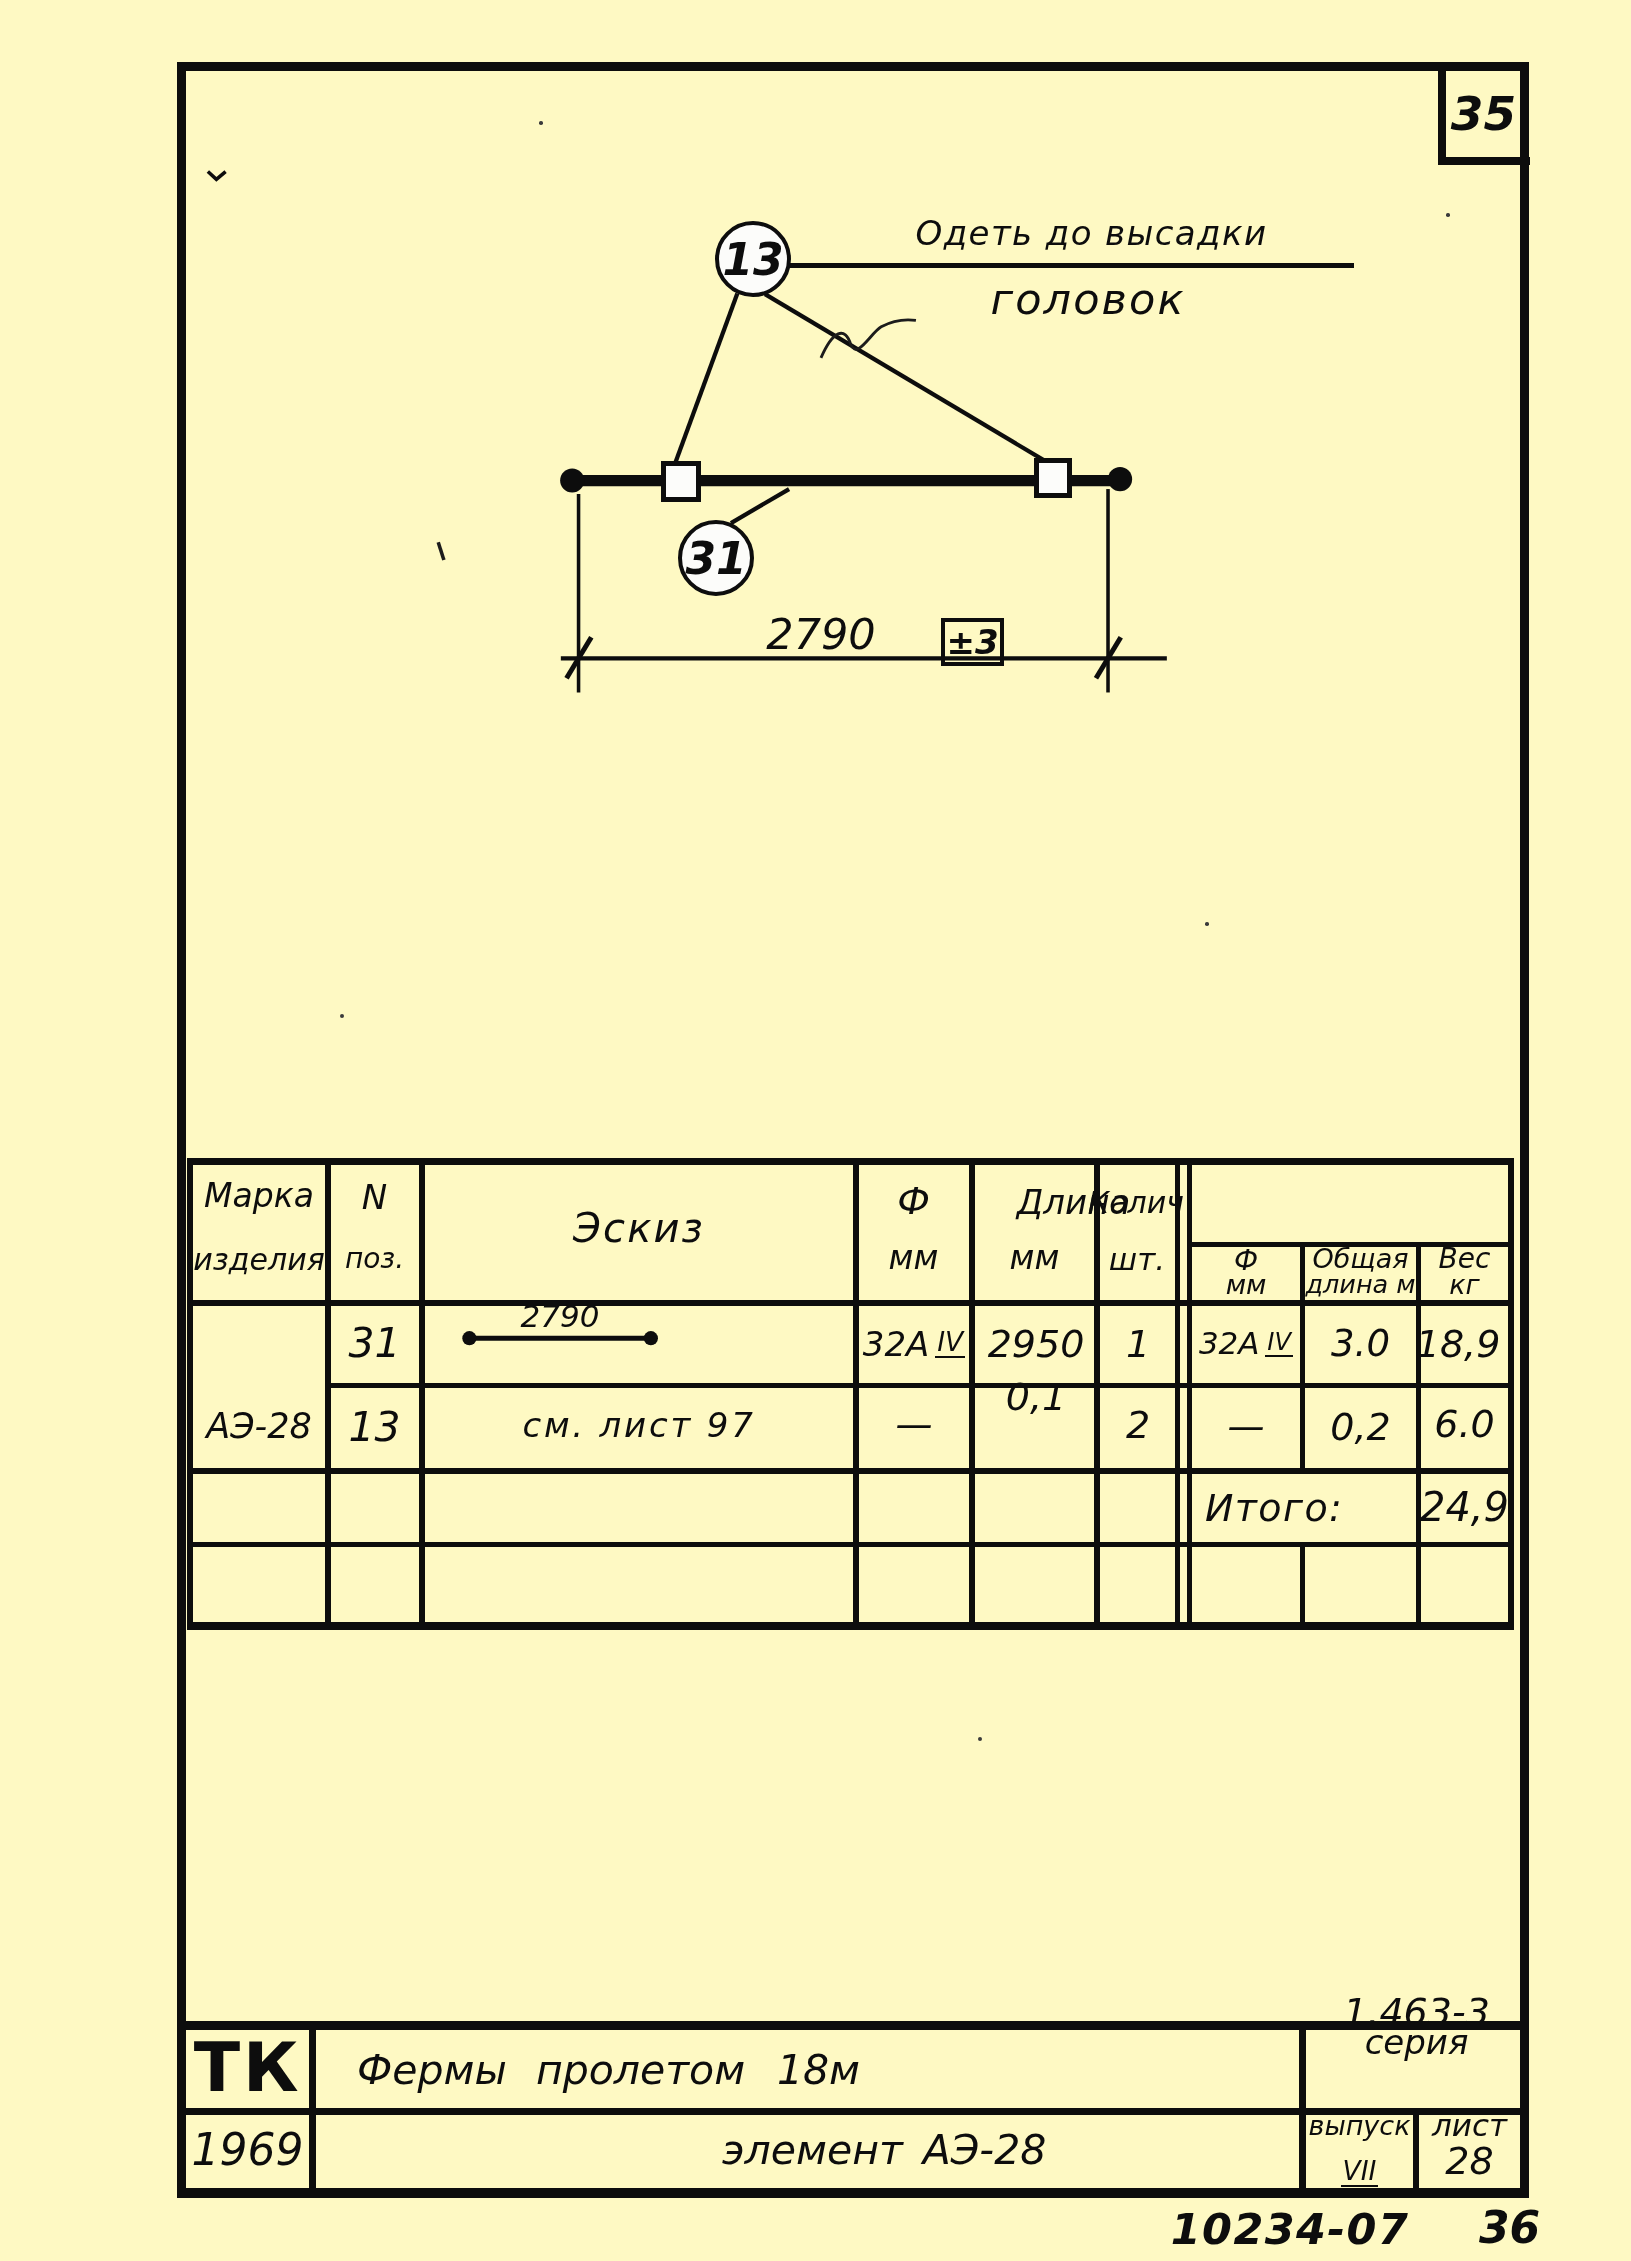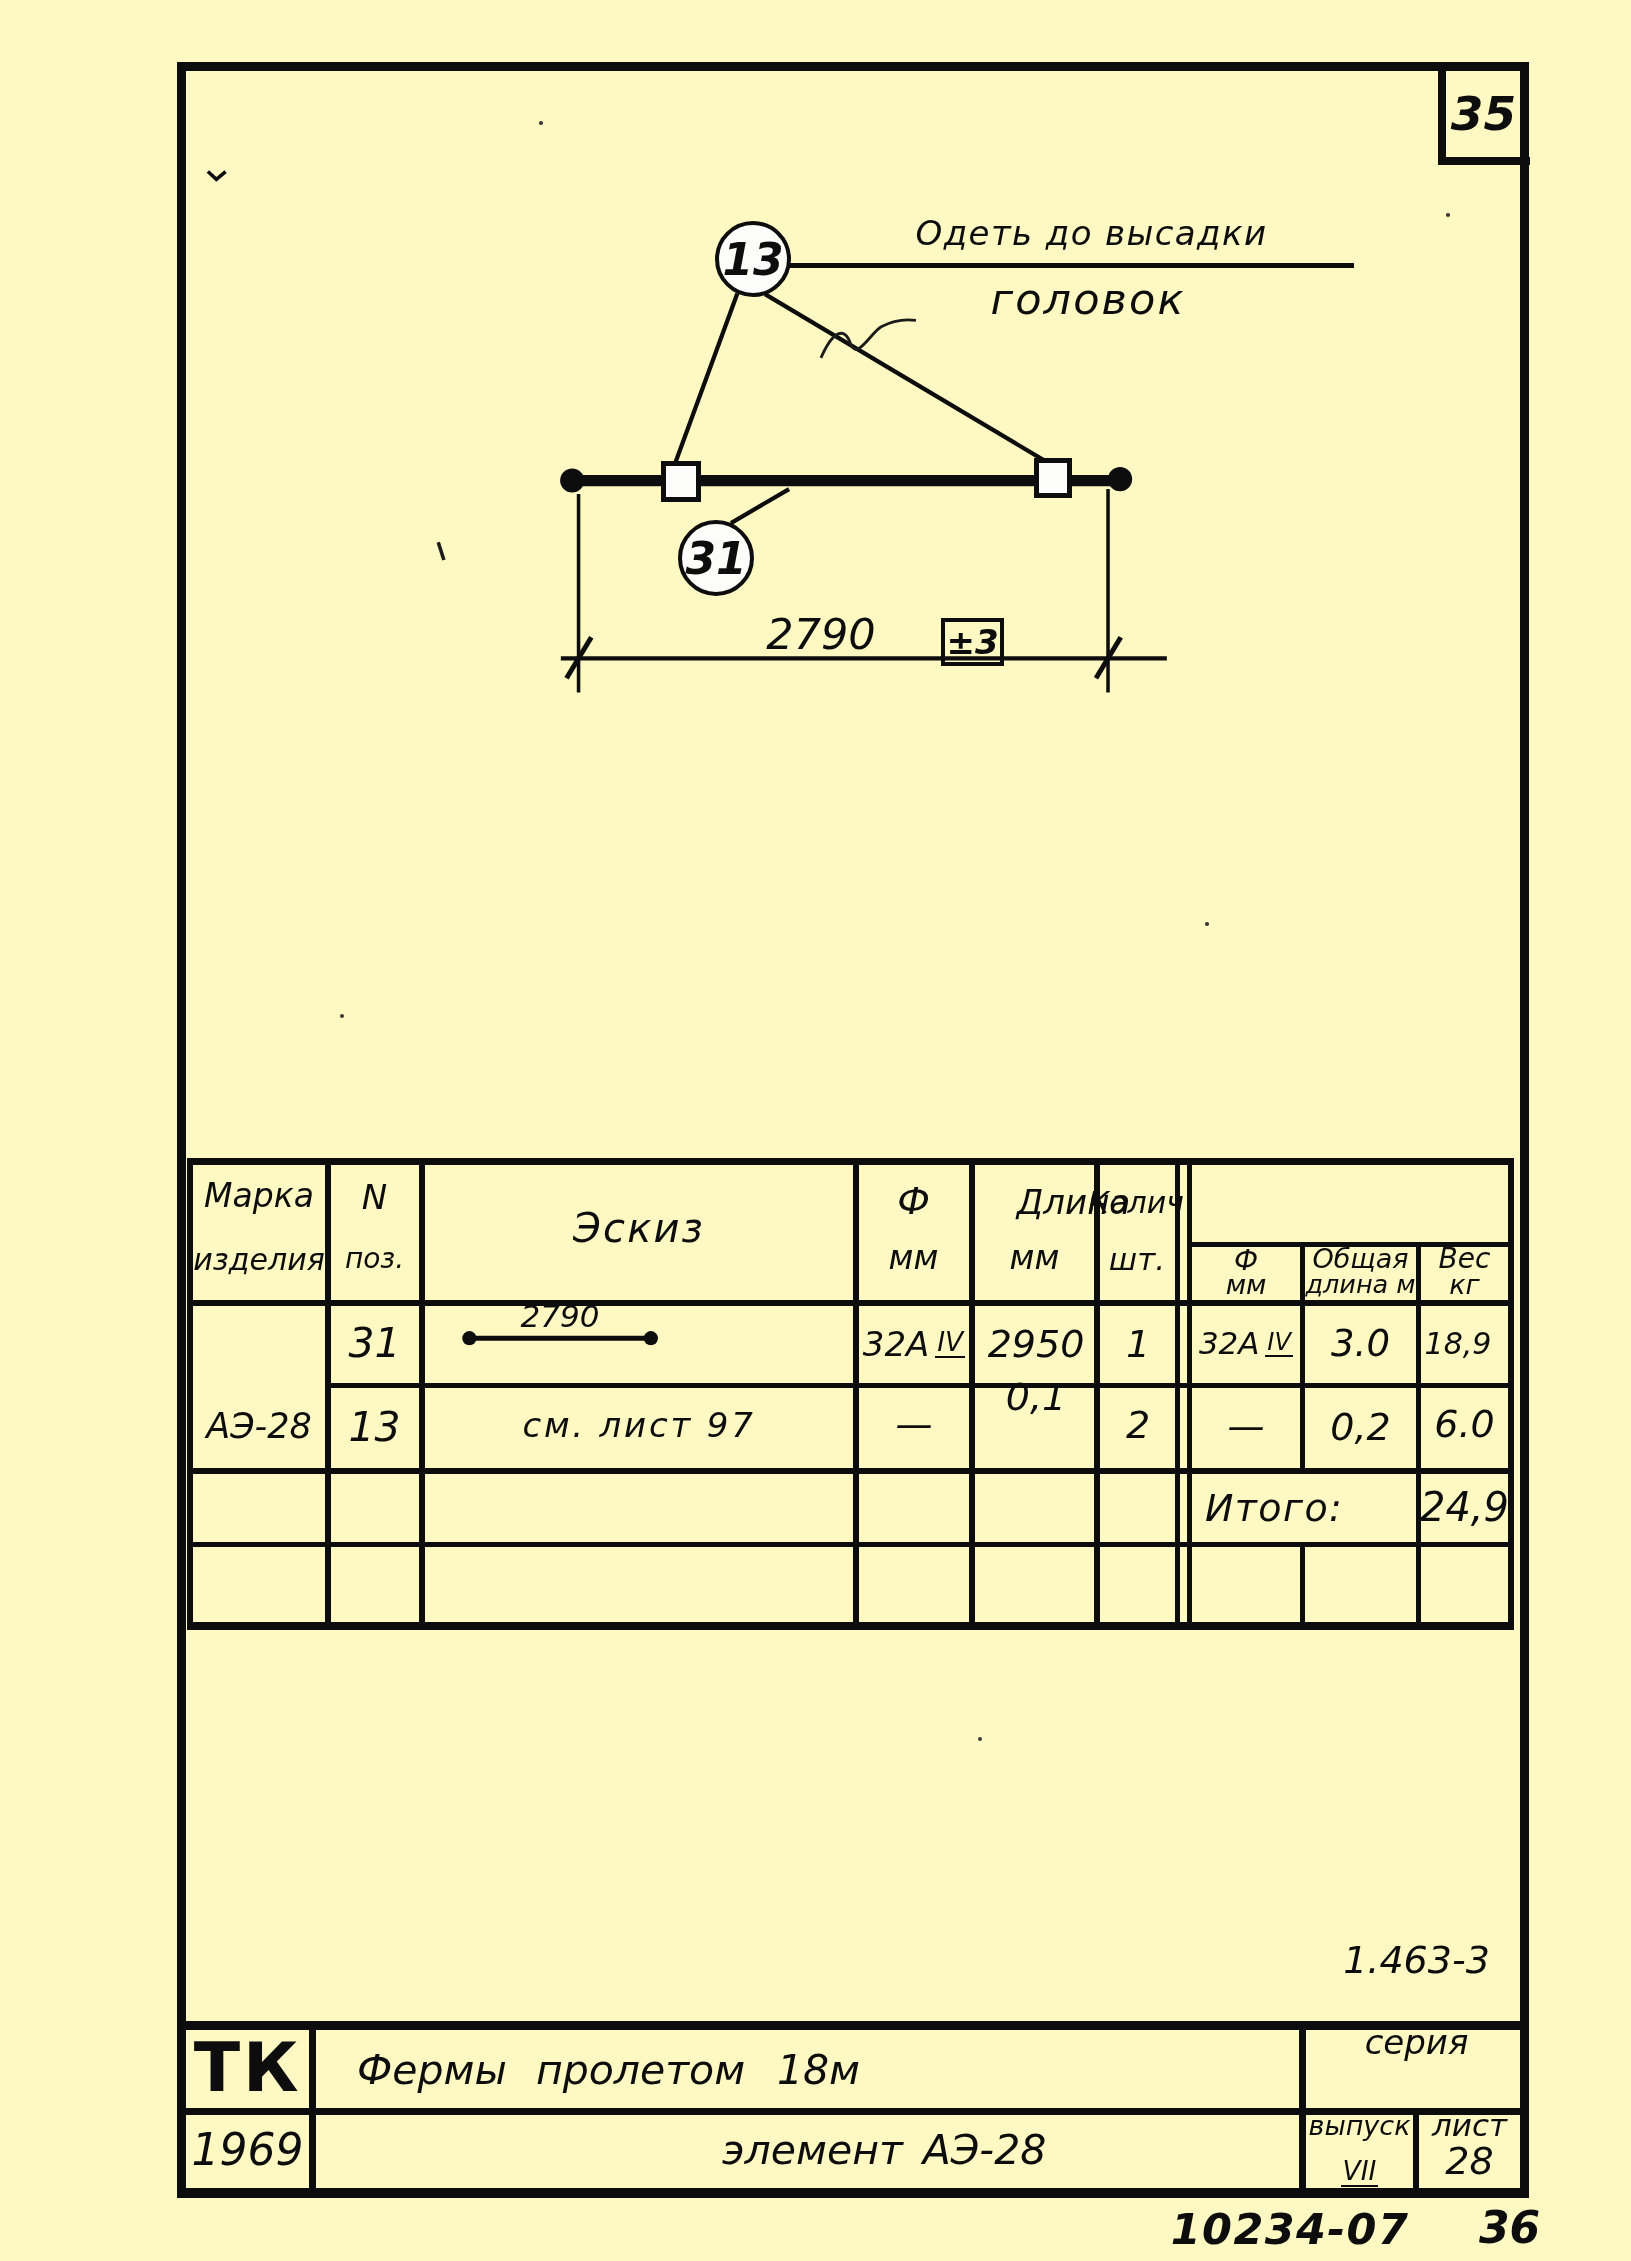--- a/index.html
+++ b/index.html
@@ -129,21 +129,21 @@
     <span>32А</span>
       <span class="ul">IV</span>
   </div>
   <div class="cell" style="left:975px; top:1308px; width:122px; height:71px; font-size:38px;">2950</div>
   <div class="cell" style="left:1097px; top:1308px; width:82px; height:71px; font-size:38px;">1</div>
   <div class="cell" style="left:1190px; top:1308px; width:112px; height:71px; font-size:31px;">
     <span>32А</span>
       <span class="ul">IV</span>
   </div>
   <div class="cell" style="left:1305px; top:1308px; width:111px; height:71px; font-size:37px;">3.0</div>
-  <div class="cell" style="left:1421px; top:1308px; width:74px; height:71px; font-size:30px;">18,9</div>
+  <div class="cell" style="left:1421px; top:1308px; width:74px; height:71px; font-size:38px;">18,9</div>
 
   <div class="cell" style="left:193px; top:1388px; width:132px; height:77px; font-size:35px;">АЭ-28</div>
   <div class="cell" style="left:330px; top:1389px; width:89px; height:77px; font-size:41px;">13</div>
   <div class="cell" style="left:425px; top:1388px; width:428px; height:74px; font-size:34px; letter-spacing:2.8px;">см. лист 97</div>
   <div class="cell" style="left:856px; top:1389px; width:116px; height:71px; font-size:37px;">—</div>
   <div class="cell" style="left:975px; top:1361px; width:122px; height:71px; font-size:38px;">0,1</div>
   <div class="cell" style="left:1097px; top:1389px; width:82px; height:71px; font-size:38px;">2</div>
   <div class="cell" style="left:1190px; top:1391px; width:112px; height:71px; font-size:37px;">—</div>
   <div class="cell" style="left:1305px; top:1391px; width:111px; height:71px; font-size:38px;">0,2</div>
   <div class="cell" style="left:1421px; top:1388px; width:87px; height:71px; font-size:38px;">6.0</div>
@@ -158,21 +158,21 @@
   <div class="vl" style="left:1413px; top:2108px; width:6.4px; height:83px;"></div>
 
   <div class="cell" style="left:186px; top:2029px; width:123px; height:77px; font-size:68px; font-style:normal; font-weight:bold; letter-spacing:2.8px;">ТК</div>
   <div class="cell" style="left:354px; top:2036px; width:156px; height:68px; font-size:41px;">Фермы</div>
   <div class="cell" style="left:551px; top:2036px; width:179px; height:68px; font-size:41px;">пролетом</div>
   <div class="cell" style="left:767px; top:2036px; width:103px; height:68px; font-size:41px;">18м</div>
   <div class="cell" style="left:186px; top:2117px; width:123px; height:65px; font-size:44px;">1969</div>
   <div class="cell" style="left:722px; top:2115px; width:181px; height:71px; font-size:41px;">элемент</div>
   <div class="cell" style="left:912px; top:2115px; width:145px; height:71px; font-size:41px;">АЭ-28</div>
   <div class="cell" style="left:1310px; top:2024px; width:213px; height:35px; font-size:34px;">серия</div>
-  <div class="cell" style="left:1310px; top:1938px; width:213px; height:44px; font-size:38px;">1.463-3</div>
+  <div class="cell" style="left:1310px; top:1990px; width:213px; height:44px; font-size:38px;">1.463-3</div>
   <div class="cell" style="left:1307px; top:2111px; width:105px; height:28px; font-size:27px;">выпуск</div>
   <div class="cell" style="left:1307px; top:2138px; width:105px; height:44px; font-size:34px;">
     <span class="ul" style="margin-left:0;margin-top:25px;">VII</span>
   </div>
   <div class="cell" style="left:1419px; top:2111px; width:101px; height:28px; font-size:31px;">лист</div>
   <div class="cell" style="left:1419px; top:2138px; width:101px; height:45px; font-size:38px;">28</div>
 
   <div class="cell b" style="left:1148px; top:2202px; width:284px; height:55px; font-size:43px; letter-spacing:1.4px;">10234-07</div>
   <div class="cell b" style="left:1467px; top:2200px; width:85px; height:55px; font-size:44px;">36</div>
 

